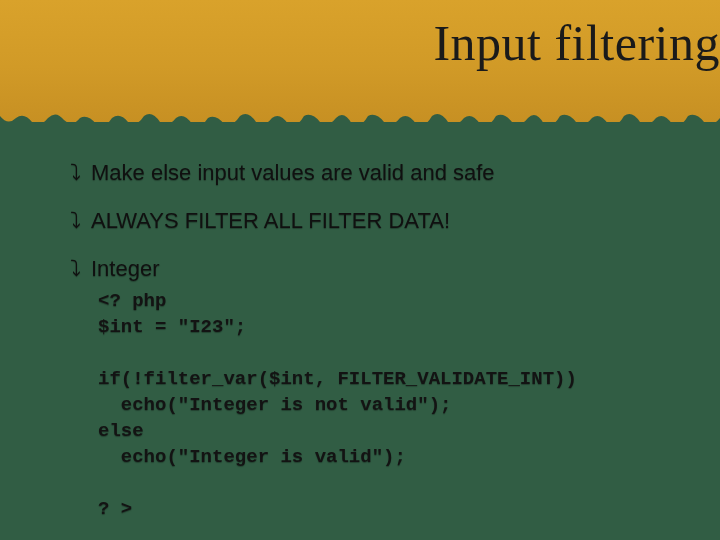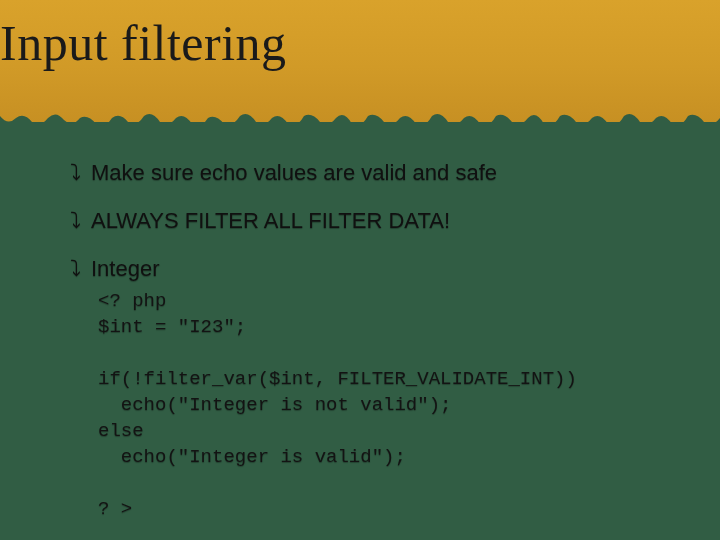--- a/index.html
+++ b/index.html
@@ -36,21 +36,21 @@
   .torn-edge svg {
     width: 720px;
     height: 18px;
     display: block;
   }
   .title {
     position: absolute;
     top: 14px;
     left: 0;
     width: 720px;
-    text-align: left;
+    text-align: right;
     font-family: "Times New Roman", Times, serif;
     font-size: 50px;
     color: #1a1a1a;
     letter-spacing: 0.5px;
   }
   .body {
     position: absolute;
     top: 160px;
     left: 70px;
     width: 590px;
@@ -77,41 +77,42 @@
     text-shadow: 0 1px 1px rgba(0,0,0,0.3);
   }
   .code-block {
     margin-left: 28px;
     font-family: "Courier New", Courier, monospace;
     font-size: 19px;
     line-height: 26px;
     color: #131313;
     white-space: pre;
     text-shadow: 0 1px 1px rgba(0,0,0,0.3);
+    font-weight: bold;
   }
 </style>
 </head>
 <body>
 
 <div class="slide">
   <div class="top-band"></div>
 
   <div class="torn-edge">
     <svg viewBox="0 0 720 18" preserveAspectRatio="none">
       <path d="M0,4 Q8,14 16,6 Q24,0 32,10 Q40,16 48,6 Q56,-2 64,8 Q72,16 80,6 Q88,2 96,12 Q104,18 112,6 Q120,0 128,10 Q136,16 144,4 Q152,-2 160,10 Q168,16 176,6 Q184,0 192,12 Q200,18 208,6 Q216,2 224,12 Q232,16 240,4 Q248,-2 256,10 Q264,16 272,6 Q280,0 288,12 Q296,18 304,4 Q312,0 320,10 Q328,16 336,6 Q344,-2 352,12 Q360,18 368,4 Q376,0 384,10 Q392,16 400,6 Q408,0 416,12 Q424,18 432,4 Q440,-2 448,10 Q456,16 464,6 Q472,0 480,12 Q488,18 496,4 Q504,0 512,10 Q520,16 528,6 Q536,-2 544,12 Q552,18 560,4 Q568,0 576,10 Q584,16 592,6 Q600,0 608,12 Q616,18 624,4 Q632,-2 640,10 Q648,16 656,6 Q664,0 672,12 Q680,18 688,4 Q696,0 704,10 Q712,16 720,6 L720,18 L0,18 Z" fill="#315d44"></path>
     </svg>
   </div>
 
   <div class="title">Input filtering</div>
 
   <div class="body">
 
     <div class="bullet-row">
       <span class="bullet">⤵</span>
-      <span class="bullet-text">Make sure echo values are valid and safe</span>
+      <span class="bullet-text">Make else input values are valid and safe</span>
     </div>
 
     <div class="bullet-row">
       <span class="bullet">⤵</span>
       <span class="bullet-text">ALWAYS FILTER ALL FILTER DATA!</span>
     </div>
 
     <div class="bullet-row" style="margin-bottom:6px">
       <span class="bullet">⤵</span>
       <span class="bullet-text">Integer</span>

